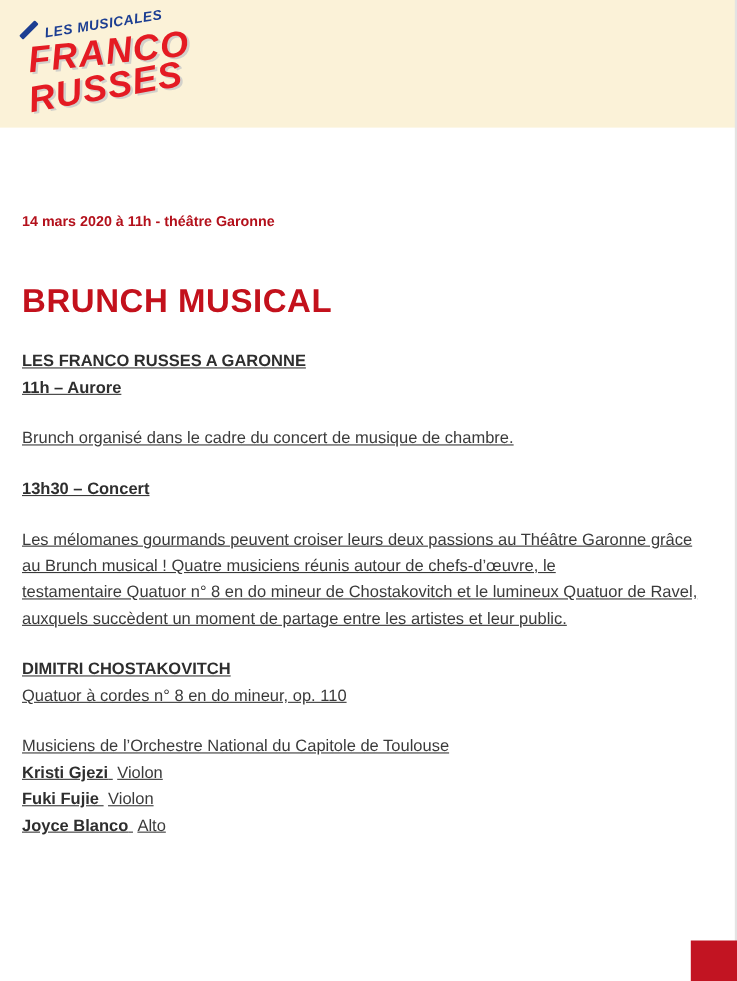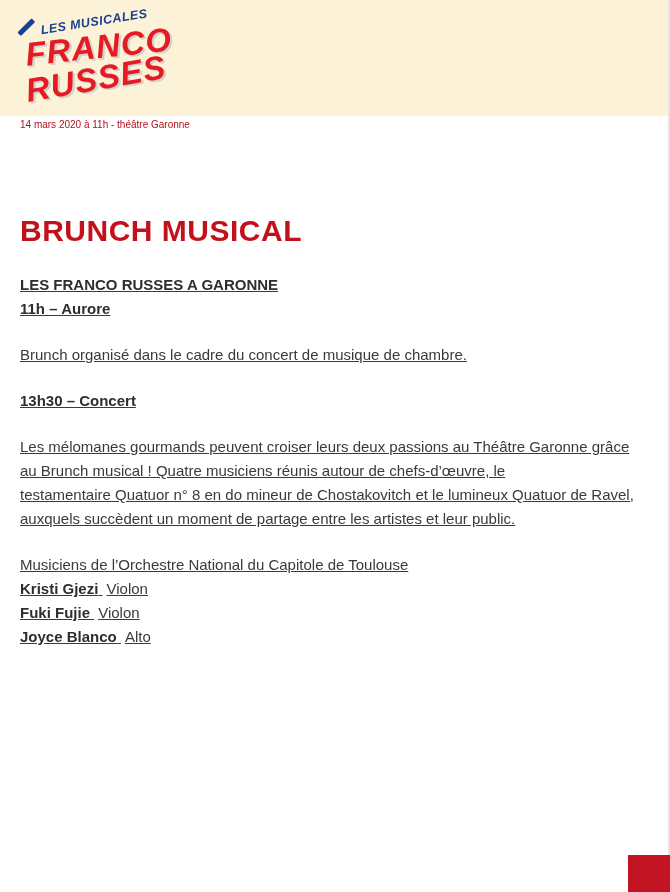--- a/index.html
+++ b/index.html
@@ -60,26 +60,28 @@
   .logo-word-1 { transform: rotate(1deg); margin-top: 3px; }
   .logo-word-2 { transform: rotate(-3deg) translateX(-4px); }
 
   
   .content {
     padding: 0 20px;
     font-size: 15px;
     line-height: 24px;
   }
   .date-line {
+    padding-top: 76px;
     color: var(--date-red, #b3101b);
-    font-size: 10px;
+    font-size: 13px;
     line-height: 18px;
+    font-weight: bold;
   }
   .page-title {
-    margin-top: 80px;
+    margin-top: 48px;
     margin-bottom: 26px;
     color: var(--title-red, #c3111c);
     font-size: 30px;
     font-weight: bold;
     letter-spacing: 0.5px;
     line-height: 1.1;
   }
   .block { margin-bottom: 22px; text-decoration: underline; }
   strong { color: #2e2e2e; font-weight: bold; }
   .lead-line { display: block; }
@@ -137,20 +139,24 @@
   <p class="block">
     <strong>13h30 – Concert</strong>
   </p>
 
   <p class="block prewrap">Les mélomanes gourmands peuvent croiser leurs deux passions au Théâtre Garonne grâce au Brunch musical ! Quatre musiciens réunis autour de chefs-d’œuvre, le
 testamentaire Quatuor n° 8 en do mineur de Chostakovitch et le lumineux Quatuor de Ravel, auxquels succèdent un moment de partage entre les artistes et leur public.</p>
 
   <div class="block">
 
 
+      <div class="program-item">
+        <strong class="composer">DIMITRI CHOSTAKOVITCH</strong>
+        <span class="work">Quatuor à cordes n° 8 en do mineur, op. 110</span>
+      </div>
     </div>
 
   <div class="block">
     <div>Musiciens de l’Orchestre National du Capitole de Toulouse</div>
     <div>
 
         <div class="musician-row">
           <strong>Kristi Gjezi</strong>
           <span>Violon</span>
         </div>

